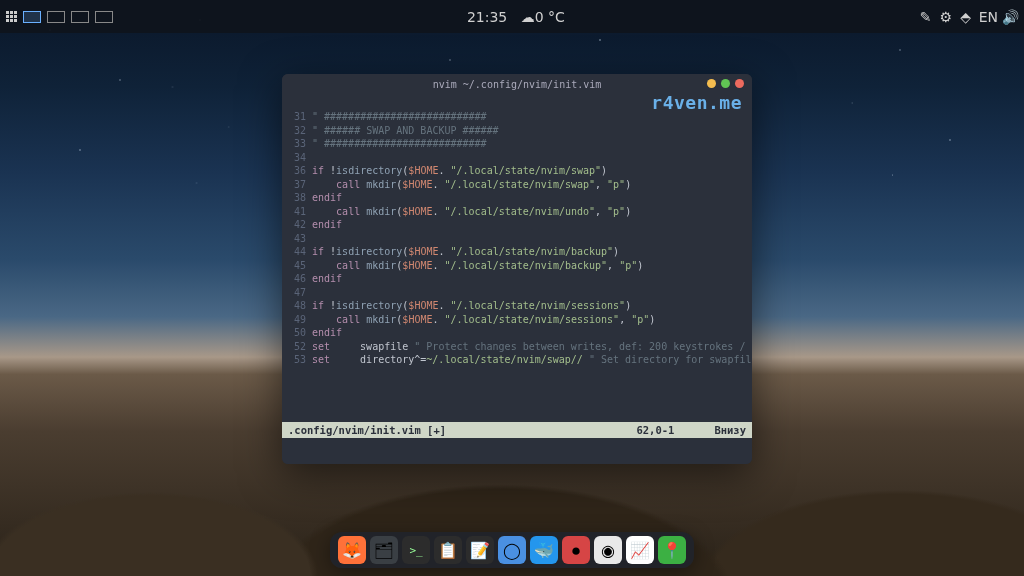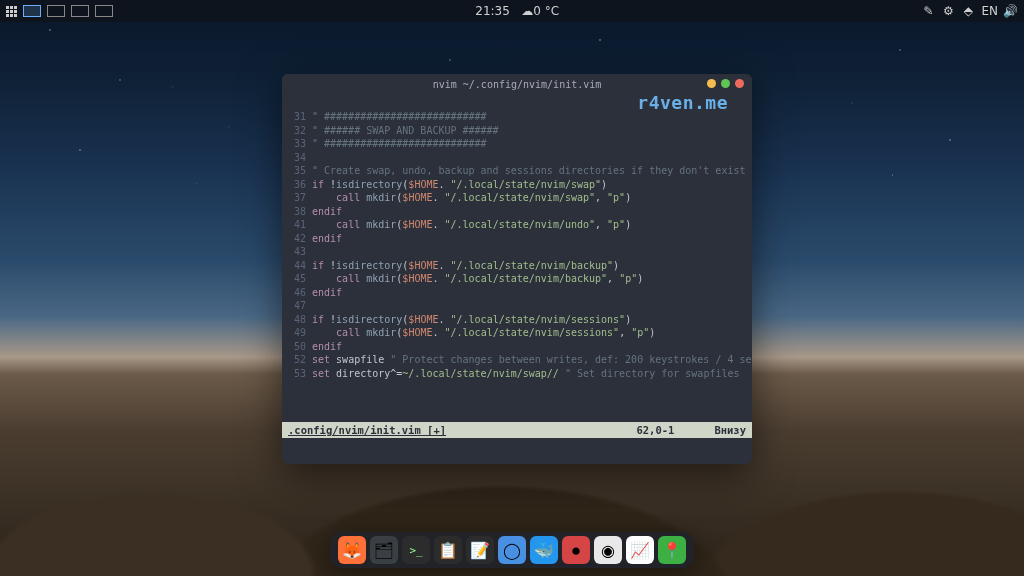--- a/index.html
+++ b/index.html
@@ -34,62 +34,62 @@
   
   .hills { position:absolute; left:0; right:0; bottom:0; height:45%; pointer-events:none;
     background:
       radial-gradient(ellipse 400px 200px at 150px 100%, #3a2f22 40%, transparent 42%),
       radial-gradient(ellipse 500px 250px at 500px 110%, #2f2519 45%, transparent 47%),
       radial-gradient(ellipse 450px 220px at 900px 105%, #352a1d 43%, transparent 45%);
   }
 
   
   .topbar {
-    position: absolute; top:0; left:0; right:0; height:22px;
+    position: absolute; top:0; left:0; right:0; height:33px;
     background: rgba(15,20,28,0.95);
-    display:flex; align-items:center; color:#d0d0d0; font-size:12px;
+    display:flex; align-items:center; color:#d0d0d0; font-size:14px;
     padding:0 6px; z-index:10;
   }
   .topbar .left, .topbar .right { display:flex; align-items:center; gap:6px;}
   .topbar .center { flex:1; text-align:center;}
   .apps-grid { display:grid; grid-template-columns:repeat(3,3px); grid-template-rows:repeat(3,3px); gap:1px;}
   .apps-grid span{background:#ccc;}
   .ws-box { width:18px; height:12px; border:1px solid #888;}
   .ws-box.active{background:#6ab0ff33;border-color:#6ab0ff;}
   .tray-ic{width:14px;height:14px;display:inline-flex;align-items:center;justify-content:center;}
 
   
   .term {
     position:absolute; left:282px; top:74px; width:470px; height:390px;
     background:#2b303b; border-radius:6px; box-shadow:0 10px 40px rgba(0,0,0,0.55);
     display:flex; flex-direction:column; overflow:hidden;
     font-family:"DejaVu Sans Mono","Liberation Mono",monospace;
     gap:12px;
   }
   .term-titlebar{height:20px;background:#2b303b;display:flex;align-items:center;position:relative;font-size:10px;color:#aab;}
   .term-titlebar .title{flex:1;text-align:center;}
-  .term-titlebar .brand{position:absolute;right:24px;top:18px;color:#6ab0e8;font-size:18px;font-weight:600;letter-spacing:0.5px;}
+  .term-titlebar .brand{position:absolute;right:10px;top:18px;color:#6ab0e8;font-size:18px;font-weight:600;letter-spacing:0.5px;}
   .win-dots{position:absolute;right:8px;top:5px;display:flex;gap:5px;}
   .win-dots span{width:9px;height:9px;border-radius:50%;}
   .dot-y{background:#f5bd4f;} .dot-g{background:#61c554;} .dot-r{background:#ed6a5e;}
   
   .term-body{flex:1;padding:4px 8px 2px 4px;font-size:10px;line-height:13.5px;overflow:hidden;position:relative;}
   .codeline{display:flex;white-space:pre;}
   .lnum{width:26px;text-align:right;color:#5a6478;padding-right:6px;flex-shrink:0;}
   .code{color:#c0c5ce;}
   .c-comment{color:#65737e;}
   .c-key{color:#b48ead;}
   .c-func{color:#8fa1b3;}
   .c-str{color:#a3be8c;}
   .c-var{color:#d08770;}
-  .c-opt{color:#c0c5ce;}
+  .c-opt{color:#c0c5ce;margin-left:24px;}
   .c-op{color:#c0c5ce;}
 
   .term-status{height:16px;background:#cfd6c7;color:#2b303b;display:flex;align-items:center;font-size:10.5px;padding:0 6px;font-weight:bold;}
-  .term-status .stfile{flex:0 0 auto;text-decoration:underline;}
+  .term-status .stfile{flex:0 0 auto;}
   .term-status .stgap{flex:1;}
   .term-command{height:14px;background:#2b303b;}
 
   
   .dock{position:absolute;left:50%;bottom:8px;transform:translateX(-50%);
     background:rgba(30,35,45,0.85);border-radius:12px;padding:4px 8px;display:flex;gap:4px;
     box-shadow:0 4px 20px rgba(0,0,0,0.4);z-index:10;}
   .dock-item{width:28px;height:28px;border-radius:6px;display:flex;align-items:center;justify-content:center;font-size:16px;}
 </style>
 </head>
@@ -137,21 +137,20 @@
       <span class="dot-g"></span>
       <span class="dot-r"></span>
     </div>
     <div class="brand">r4ven.me</div>
   </div>
   <div class="term-body" id="term-body">
       <div class="codeline"><span class="lnum">31</span><span class="code"><span class="c-comment">" ###########################</span></span></div>
       <div class="codeline"><span class="lnum">32</span><span class="code"><span class="c-comment">" ###### SWAP AND BACKUP ######</span></span></div>
       <div class="codeline"><span class="lnum">33</span><span class="code"><span class="c-comment">" ###########################</span></span></div>
       <div class="codeline"><span class="lnum">34</span><span class="code"></span></div>
-      <div class="codeline"><span class="lnum">35</span><span class="code"><span class="c-comment">" Create swap, undo, backup and sessions directories if they don't exist</span></span></div>
       <div class="codeline"><span class="lnum">36</span><span class="code"><span class="c-key">if</span><span class="c-op"> !</span><span class="c-func">isdirectory</span><span class="c-op">(</span><span class="c-var">$HOME</span><span class="c-op">. </span><span class="c-str">"/.local/state/nvim/swap"</span><span class="c-op">)</span></span></div>
       <div class="codeline"><span class="lnum">37</span><span class="code"><span class="c-op">    </span><span class="c-key">call</span><span class="c-op"> </span><span class="c-func">mkdir</span><span class="c-op">(</span><span class="c-var">$HOME</span><span class="c-op">. </span><span class="c-str">"/.local/state/nvim/swap"</span><span class="c-op">, </span><span class="c-str">"p"</span><span class="c-op">)</span></span></div>
       <div class="codeline"><span class="lnum">38</span><span class="code"><span class="c-key">endif</span></span></div>
       <div class="codeline"><span class="lnum">41</span><span class="code"><span class="c-op">    </span><span class="c-key">call</span><span class="c-op"> </span><span class="c-func">mkdir</span><span class="c-op">(</span><span class="c-var">$HOME</span><span class="c-op">. </span><span class="c-str">"/.local/state/nvim/undo"</span><span class="c-op">, </span><span class="c-str">"p"</span><span class="c-op">)</span></span></div>
       <div class="codeline"><span class="lnum">42</span><span class="code"><span class="c-key">endif</span></span></div>
       <div class="codeline"><span class="lnum">43</span><span class="code"></span></div>
       <div class="codeline"><span class="lnum">44</span><span class="code"><span class="c-key">if</span><span class="c-op"> !</span><span class="c-func">isdirectory</span><span class="c-op">(</span><span class="c-var">$HOME</span><span class="c-op">. </span><span class="c-str">"/.local/state/nvim/backup"</span><span class="c-op">)</span></span></div>
       <div class="codeline"><span class="lnum">45</span><span class="code"><span class="c-op">    </span><span class="c-key">call</span><span class="c-op"> </span><span class="c-func">mkdir</span><span class="c-op">(</span><span class="c-var">$HOME</span><span class="c-op">. </span><span class="c-str">"/.local/state/nvim/backup"</span><span class="c-op">, </span><span class="c-str">"p"</span><span class="c-op">)</span></span></div>
       <div class="codeline"><span class="lnum">46</span><span class="code"><span class="c-key">endif</span></span></div>
       <div class="codeline"><span class="lnum">47</span><span class="code"></span></div>

